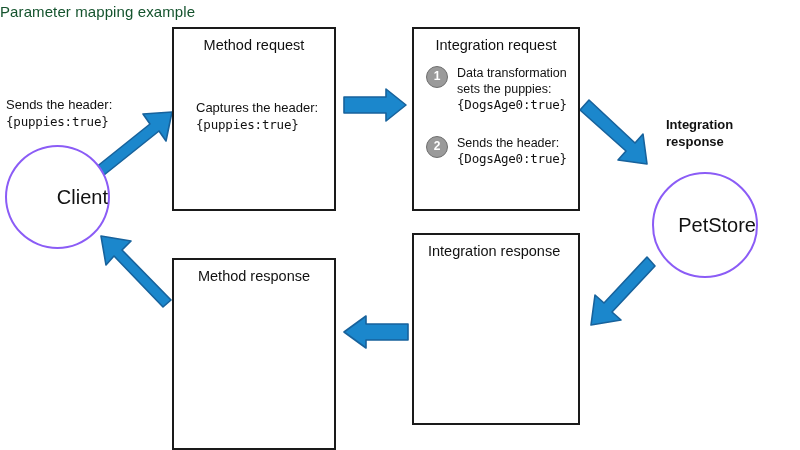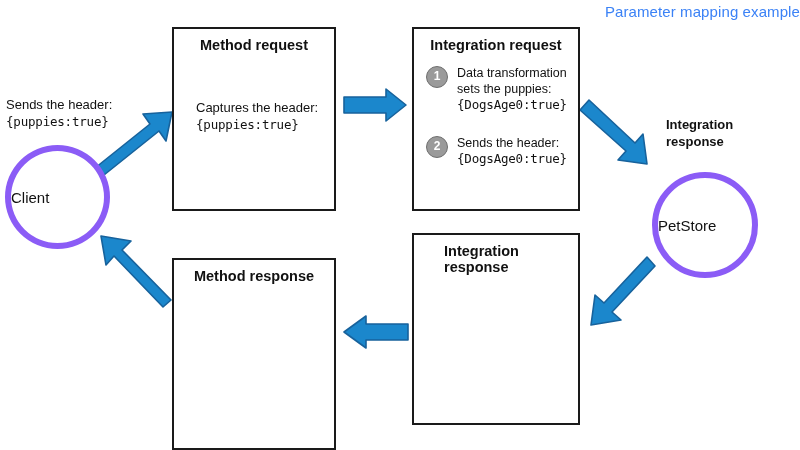--- a/index.html
+++ b/index.html
@@ -19,46 +19,46 @@
     background: #ffffff;
     overflow: hidden;
   }
 
   
   .diagram-title {
     position: absolute;
     left: 0;
     top: 3px;
     width: 800px;
-    text-align: right;
+    text-align: left;
     font-size: 15px;
-    color: #3b82f6;
+    color: #14532d;
     letter-spacing: 0.1px;
   }
 
   
   .node-box {
     position: absolute;
     box-sizing: border-box;
     background: #ffffff;
     border: 2px solid #1a1a1a;
   }
   .box-title {
     position: absolute;
     left: 0;
     right: 0;
     top: 8px;
     text-align: center;
     font-size: 14.5px;
-    font-weight: 700;
+    font-weight: 400;
     color: #111111;
   }
   .box-title.left-align {
     text-align: left;
-    padding-left: 30px;
+    padding-left: 14px;
   }
 
   
   #box-method-request      { left: 172px; top: 27px;  width: 164px; height: 184px; }
   #box-integration-request { left: 412px; top: 27px;  width: 168px; height: 184px; }
   #box-method-response     { left: 172px; top: 233px; width: 164px; height: 192px; margin-top: 25px; }
   #box-integration-response{ left: 412px; top: 233px; width: 168px; height: 192px; }
 
   
   .mr-body {
@@ -102,27 +102,27 @@
     font-size: 12.5px;
     line-height: 16px;
     color: #111111;
     white-space: nowrap;
   }
 
   
   .circle-node {
     position: absolute;
     box-sizing: border-box;
-    border: 6px solid #8b5cf6;
+    border: 2px solid #8b5cf6;
     border-radius: 50%;
     background: #ffffff;
     display: flex;
     align-items: center;
-    justify-content: flex-start;
-    font-size: 15px;
+    justify-content: flex-end;
+    font-size: 20px;
     color: #111111;
   }
   #circle-client   { left: 5px;   top: 145px; width: 105px; height: 104px; }
   #circle-petstore { left: 652px; top: 172px; width: 106px; height: 106px; }
 
   
   .free-label {
     position: absolute;
     font-size: 13px;
     line-height: 17px;

